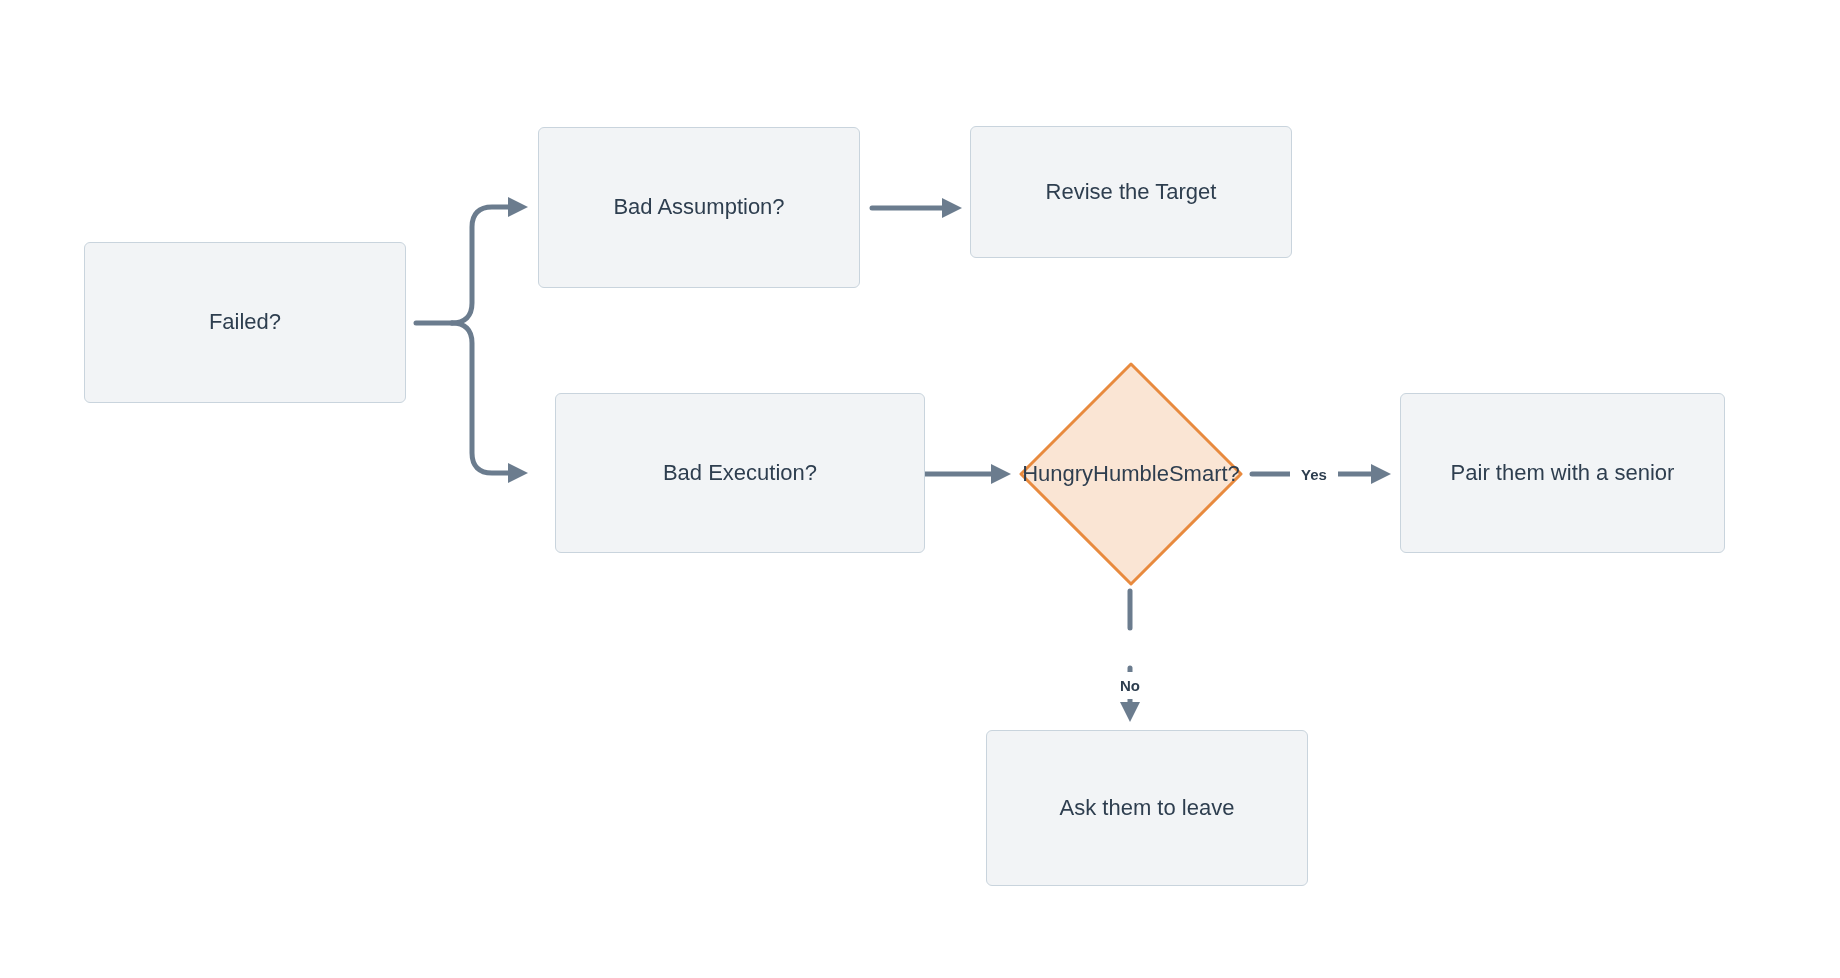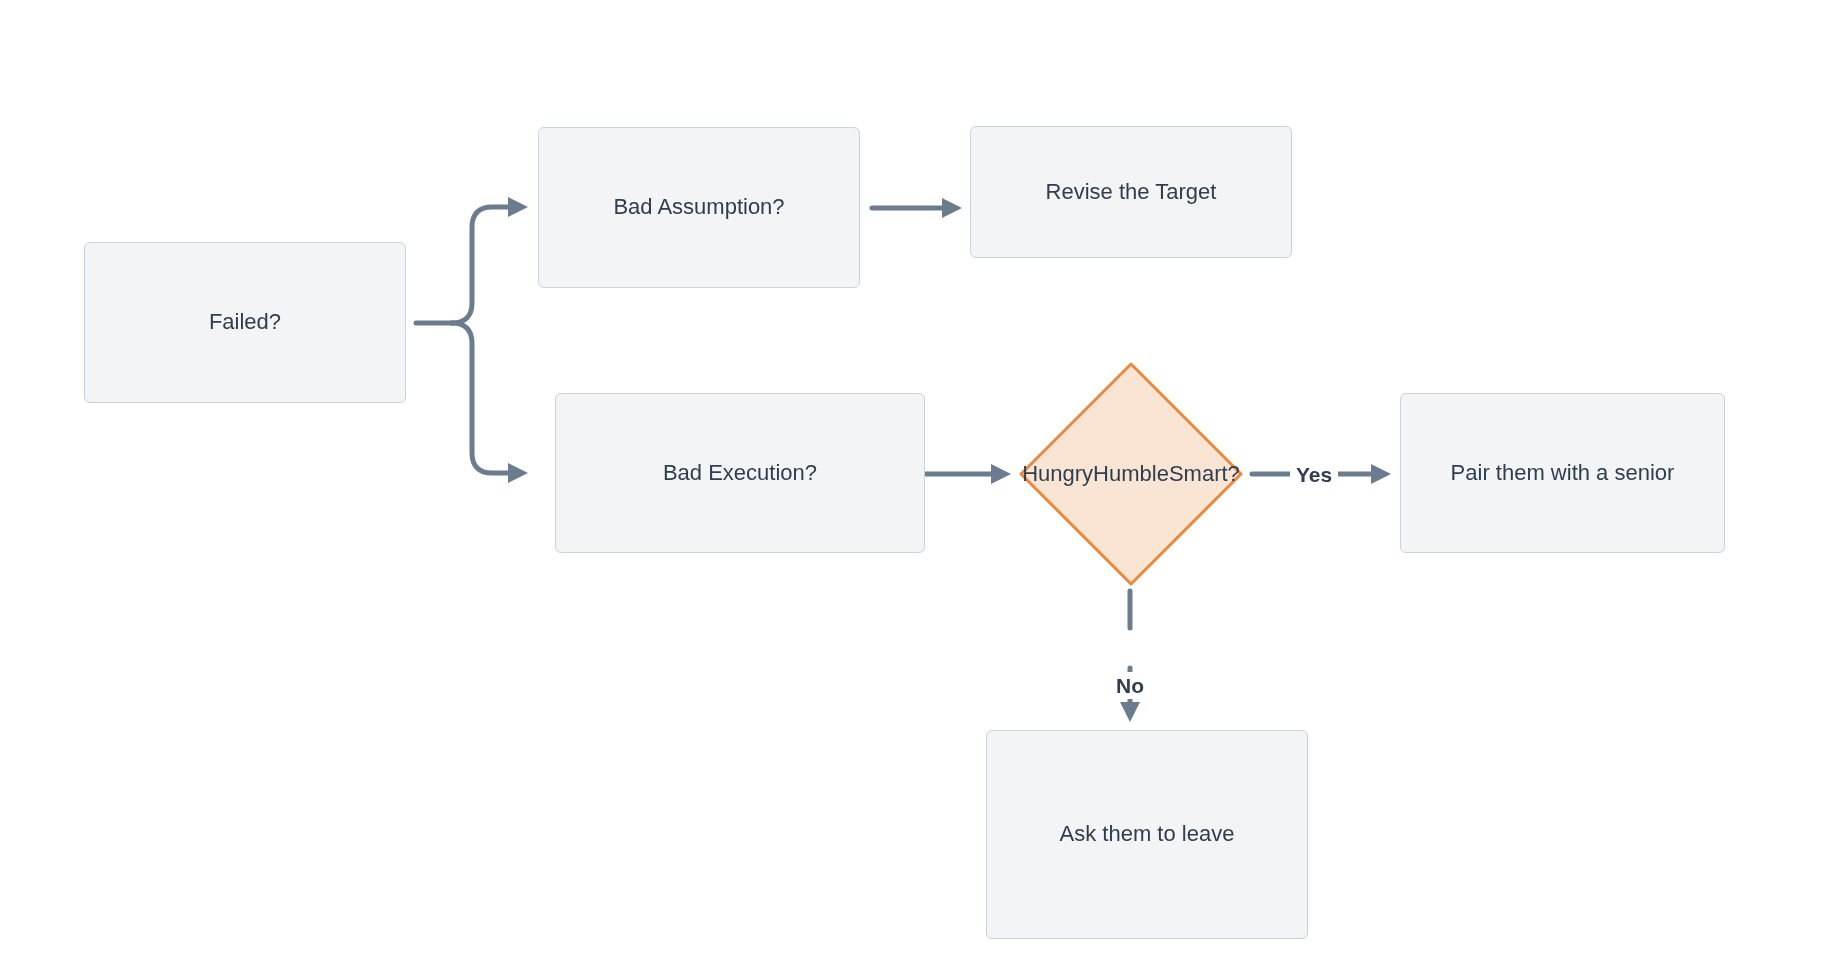--- a/index.html
+++ b/index.html
@@ -70,33 +70,33 @@
     font-size: 22px;
     line-height: 38px;
     color: var(--text);
   }
 
   .edge-label {
     position: absolute;
     display: flex;
     align-items: center;
     justify-content: center;
-    font-size: 21px;
+    font-size: 15px;
     font-weight: 600;
     color: var(--text);
     background: var(--canvas_bg);
   }
 
   
   .n-failed        { left: 84px;   top: 242px; width: 322px; height: 161px; }
   .n-assumption    { left: 538px;  top: 127px; width: 322px; height: 161px; }
   .n-revise        { left: 970px;  top: 126px; width: 322px; height: 132px; }
   .n-execution     { left: 538px;  top: 393px; width: 370px; height: 160px; margin-left: 17px; }
   .n-pair          { left: 1400px; top: 393px; width: 325px; height: 160px; }
-  .n-leave         { left: 986px;  top: 730px; width: 322px; height: 209px; }
+  .n-leave         { left: 986px;  top: 730px; width: 322px; height: 156px; }
   .l-decision      { left: 1021px; top: 417px; width: 220px; height: 114px; }
   .l-yes           { left: 1290px; top: 461px; width: 48px;  height: 27px; }
   .l-no            { left: 1106px; top: 672px; width: 48px;  height: 27px; }
 </style>
 </head>
 <body>
 
 <div class="canvas">
 
   <svg class="edges-layer" width="1840" height="978" viewBox="0 0 1840 978" xmlns="http://www.w3.org/2000/svg">

